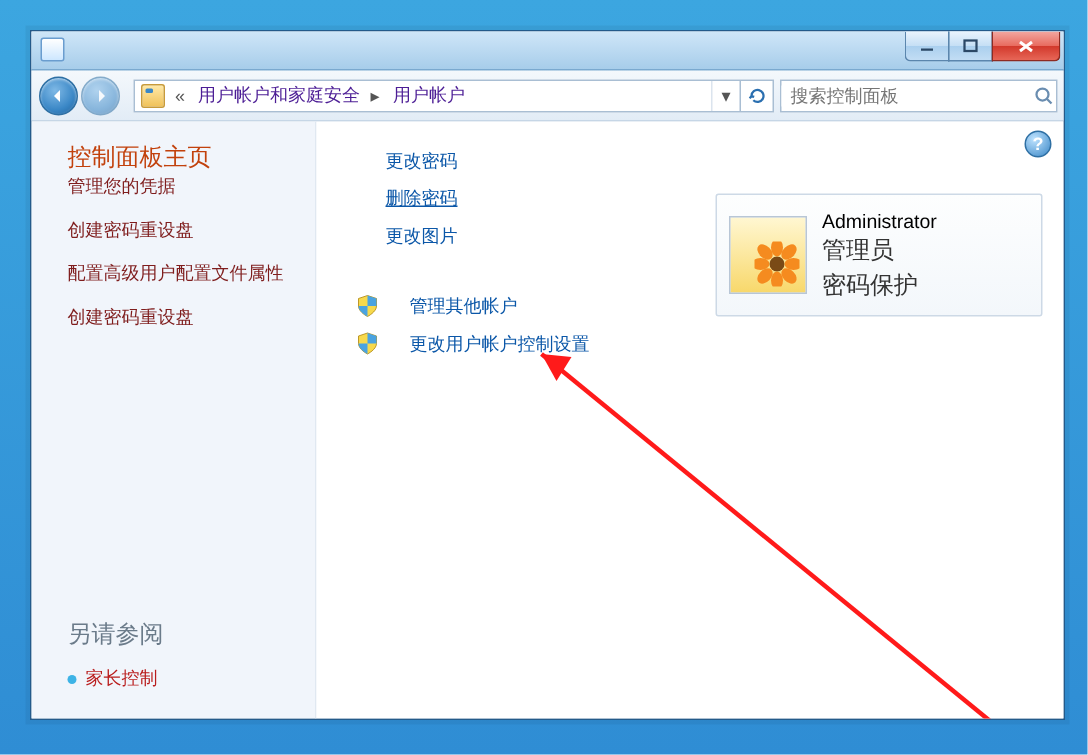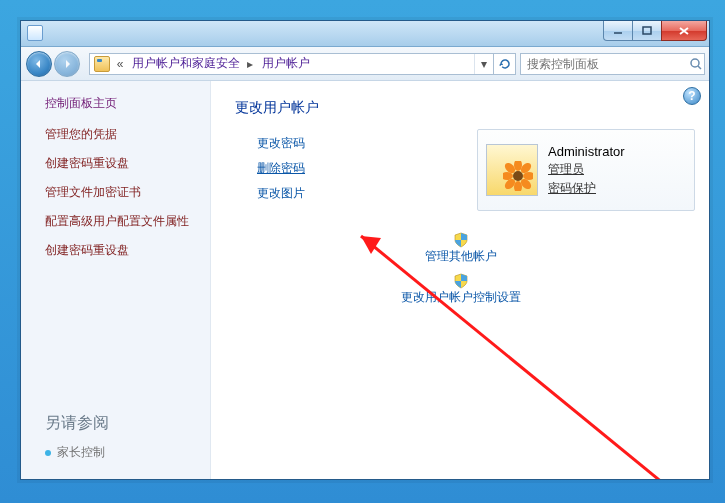--- a/index.html
+++ b/index.html
@@ -51,44 +51,44 @@
   .crumb-item { padding: 0 4px 0 6px; color:#4c1d95; }
   .crumb-sep { width: 12px; text-align:center; color:#555; }
   .dd-arrow{ padding:0 6px; color:#555; border-left:1px solid #dbe4ee; height:20px; line-height:20px;}
   .refreshbtn{ width:22px;height:20px; display:flex;align-items:center;justify-content:center;border-left:1px solid #a9bed3;}
   .refreshbtn svg{stroke:#2a6fb0;fill:none;stroke-width:1.5;}
   .searchwrap{ width:185px; height:22px; border:1px solid #a9bed3; background:#fff; display:flex; align-items:center;}
   .searchwrap input{ flex:1; border:none; outline:none; font-size:12px; padding:0 6px; color:#777;}
   .searchwrap .sicon{ width:22px; display:flex;align-items:center;justify-content:center;}
   .content { flex:1; display:flex; position:relative; overflow:hidden; }
   .sidebar { width:190px; background:#f1f5fb; border-right:1px solid #e0e8f1; padding:14px 0 10px 24px; display:flex; flex-direction:column;}
-  .side-head { color:#701a75; font-size:12px; margin-bottom:14px;}
+  .side-head { color:#c2410c; font-size:16px; margin-bottom:0;}
   .side-link { color:#7f1d1d; font-size:12px; margin-bottom:12px; cursor:pointer;}
   .side-spacer{flex:1;}
   .side-sub {color:#6b7b8a; font-size:16px; margin-bottom:10px;}
-  .side-bullet{ display:flex; align-items:center; gap:6px; color:#737373; font-size:12px; margin-bottom:8px;}
+  .side-bullet{ display:flex; align-items:center; gap:6px; color:#b91c1c; font-size:12px; margin-bottom:8px;}
   .bullet-dot{width:6px;height:6px;border-radius:50%;background:#3db3e6;}
   .main { flex:1; background:#fff; padding:18px 24px; position:relative;}
   .helpbtn{position:absolute; right:8px; top:6px; width:18px;height:18px;border-radius:50%;background:radial-gradient(circle at 35% 30%,#bfe3ff,#3a87c6);color:#fff;font-weight:bold;font-size:12px;display:flex;align-items:center;justify-content:center;border:1px solid #2e6fa3;}
   .main h2{ color:#003399; font-size:14px; font-weight:normal; margin-bottom:18px;}
   .tasklink{ color:#0b57a8; font-size:12px; margin:0 0 8px 22px; display:block; cursor:pointer;}
   .tasklink.underline{ text-decoration:underline;}
-  .shielded{ display:flex; align-items:center; gap:0; margin:8px 0 0 2px;flex-direction:column;}
+  .shielded{ display:flex; gap:20px; margin:8px 0 0 2px;}
   .shield-icon{ width:16px;height:16px; position:relative;}
   .shield-icon svg{display:block;}
   .account-card{
     position:absolute; right:14px; top:48px; width:218px; height:82px;
     border:1px solid #cdd9e6; border-radius:2px; background:linear-gradient(180deg,#fdfefe,#f3f7fb);
     display:flex; align-items:center; padding:8px;
   }
   .avatar{ width:52px;height:52px;border:1px solid #b8c6d6; background:linear-gradient(180deg,#fff7d2,#f8d86b); position:relative; overflow:hidden;}
   .avatar .flower{position:absolute;right:4px;bottom:4px;width:30px;height:30px;}
   .acct-text{ margin-left:10px;}
   .acct-name{font-size:13px;color:#000;}
-  .acct-role{font-size:12px;color:#333;margin-top:2px;text-decoration:underline;}
+  .acct-role{font-size:16px;color:#333;margin-top:2px;}
   .arrow-annot{position:absolute; left:340px; top:155px; pointer-events:none;}
   .arrow-annot svg{overflow:visible;}
   .tri{color:#555;}
 </style>
 </head>
 <body>
 
 <div class="window">
 
   <div class="titlebar">
@@ -147,34 +147,32 @@
       </div>
     </div>
   </div>
 
   <div class="content">
 
     <div class="sidebar">
       <div class="side-head">控制面板主页</div>
       <div class="side-link">管理您的凭据</div>
       <div class="side-link">创建密码重设盘</div>
-      <div class="side-link">管理文件加密证书</div>
       <div class="side-link">配置高级用户配置文件属性</div>
       <div class="side-link">创建密码重设盘</div>
       <div class="side-spacer"></div>
       <div class="side-sub">另请参阅</div>
       <div class="side-bullet">
         <span class="bullet-dot"></span>
         <span>家长控制</span>
       </div>
     </div>
 
     <div class="main">
       <div class="helpbtn">?</div>
-      <h2>更改用户帐户</h2>
 
       <a class="tasklink">更改密码</a>
       <a class="tasklink underline">删除密码</a>
       <a class="tasklink">更改图片</a>
 
       <div style="height:14px"></div>
 
       <div class="shielded">
         <span class="shield-icon">
           <svg width="16" height="16" viewBox="0 0 16 16">

